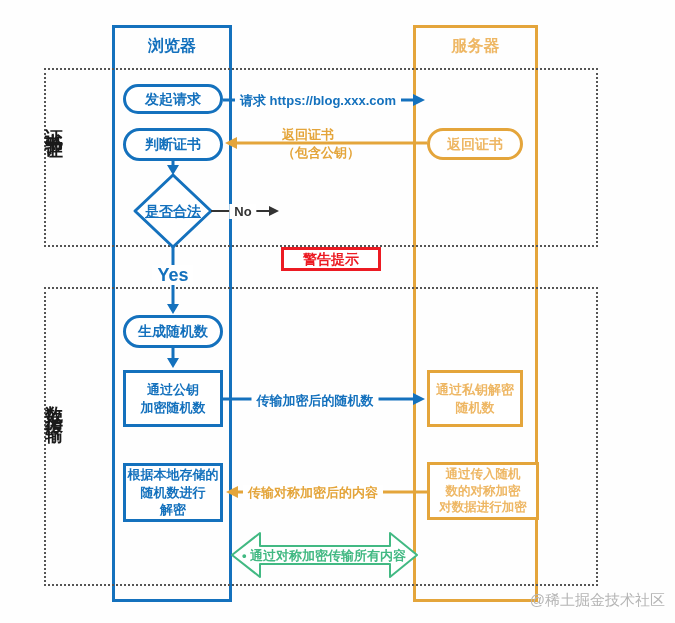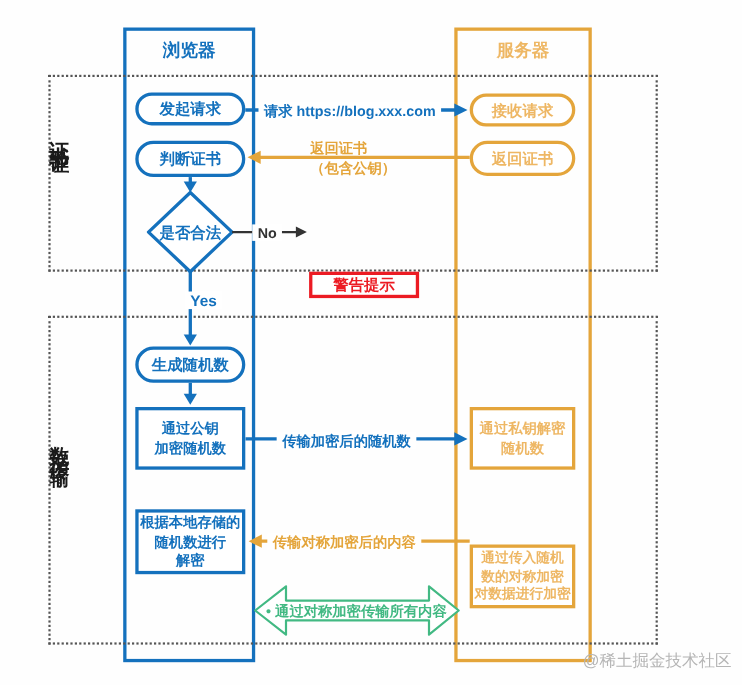--- a/index.html
+++ b/index.html
@@ -42,32 +42,32 @@
     position:absolute;box-sizing:border-box;display:flex;align-items:center;justify-content:center;
     text-align:center;font-weight:bold;background:#ffffff;z-index:4;white-space:pre-line;line-height:1.35;
   }
   .node.blue{border:3px solid var(--blue);color:var(--blue);font-size:14px;}
   .node.orange{border:3px solid var(--orange);color:var(--orange-light);font-size:14px;}
   .node.sm{font-size:13px;}
   .node.xs{font-size:12.5px;}
   .node.round{border-radius:17px;}
   .node.red{border:3px solid var(--red);color:var(--red);font-size:14px;}
   .diamond-label{
-    position:absolute;text-align:center;font-weight:bold;font-size:14px;color:var(--blue);z-index:4;
+    position:absolute;text-align:center;font-weight:bold;font-size:14px;color:var(--blue);z-index:4;text-decoration:underline;
   }
   .edge-label{
     position:absolute;transform:translateX(-50%);font-weight:bold;font-size:13px;
     white-space:nowrap;z-index:5;line-height:1;
   }
   .edge-label.bg{background:#ffffff;padding:1px 5px;}
   .edge-label.blue{color:var(--blue);}
   .edge-label.orange{color:var(--orange);}
   .edge-label.dark{color:var(--ink);}
   .edge-label.green{color:var(--green);}
-  .edge-label.yes{font-size:14px;margin-left:12px;}
+  .edge-label.yes{font-size:18px;}
   .two-line{line-height:15px;}
   .two-line .row2{margin-top:3px;}
   .watermark{position:absolute;right:10px;top:591px;font-size:15px;color:var(--wm);z-index:6;}
 </style>
 </head>
 <body>
 
 <div class="stage">
 
   <div class="col blue" style="left:112px;top:25px;width:120px;height:577px;"></div>
@@ -116,25 +116,24 @@
   <div class="node blue round" style="left:123px;top:128px;width:100px;height:33px;">判断证书</div>
   <div class="diamond-label" style="left:135px;top:203px;width:76px;">是否合法</div>
   <div class="node red" style="left:281px;top:199px;width:100px;height:24px;margin-top:48px;">警告提示</div>
   <div class="node blue round" style="left:123px;top:315px;width:100px;height:33px;">生成随机数</div>
   <div class="node blue sm" style="left:123px;top:463px;width:100px;height:59px;">根据本地存储的
 随机数进行
 解密</div>
   <div class="node blue sm" style="left:123px;top:370px;width:100px;height:57px;">通过公钥
 加密随机数</div>
 
-  <div class="node orange round" style="left:427px;top:85px;width:96px;height:30px;">接收请求</div>
   <div class="node orange round" style="left:427px;top:128px;width:96px;height:32px;">返回证书</div>
   <div class="node orange sm" style="left:427px;top:370px;width:96px;height:57px;">通过私钥解密
 随机数</div>
-  <div class="node orange xs" style="left:427px;top:462px;width:96px;height:58px;margin-top:33px;">通过传入随机
+  <div class="node orange xs" style="left:427px;top:462px;width:112px;height:58px;">通过传入随机
 数的对称加密
 对数据进行加密</div>
 
   <div class="edge-label blue bg" style="left:318px;top:93px;">请求 https://blog.xxx.com</div>
 
   <div class="edge-label orange two-line" style="left:321px;top:127px;">
     <div class="row1">返回证书</div>
     <div class="row2">（包含公钥）</div>
   </div>
 

